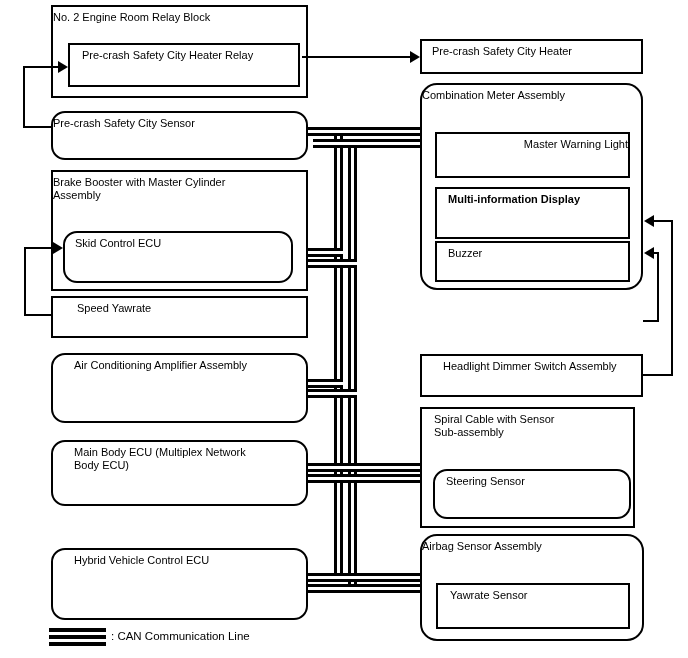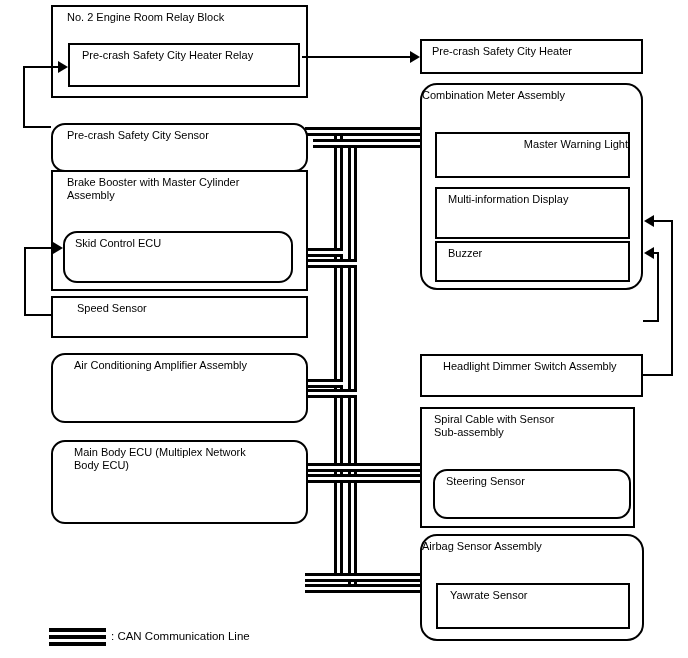--- a/index.html
+++ b/index.html
@@ -13,21 +13,21 @@
     border:2px solid #000; background:#ffffff;
   }
   .rounded { border-radius:14px; }
   .rounded-lg { border-radius:17px; }
   .lbl {
     display:block; padding-top:4px; line-height:13px;
     white-space:normal;
   }
   
   .pl5{padding-left:21px} .pl10{padding-left:10px} .pl11{padding-left:11px}
-  .pl12{padding-left:12px} .pl14{padding-left:14px} .pl18{}
+  .pl12{padding-left:12px} .pl14{} .pl18{}
   .pl21{padding-left:21px} .pl24{padding-left:24px}
   .pr12{padding-right:12px} .pr40{padding-right:40px} .pr50{padding-right:50px}
   .pr56{padding-right:56px}
   
   .can-h {
     position:absolute; height:3px; background:#ffffff;
     border-top:3px solid #000; border-bottom:3px solid #000;
   }
   .can-v {
     position:absolute; width:3px; background:#ffffff;
@@ -67,49 +67,52 @@
   <div class="can-h" style="left:305px; top:474px; width:116px;"></div>
   <div class="can-h" style="left:305px; top:573px; width:116px;"></div>
   <div class="can-h" style="left:305px; top:584px; width:116px;"></div>
 
   <div class="box" style="left:51px; top:5px; width:257px; height:93px;">
     <span class="lbl pl14">No. 2 Engine Room Relay Block</span>
   </div>
   <div class="box" style="left:68px; top:43px; width:232px; height:44px;">
     <span class="lbl pl12">Pre-crash Safety City Heater Relay</span>
   </div>
-  <div class="box rounded" style="left:51px; top:111px; width:257px; height:49px;margin-top:12px;">
+  <div class="box rounded" style="left:51px; top:111px; width:257px; height:49px;">
     <span class="lbl pl14">Pre-crash Safety City Sensor</span>
   </div>
   <div class="box" style="left:51px; top:170px; width:257px; height:121px;">
     <span class="lbl pl14 pr50">Brake Booster with Master Cylinder Assembly</span>
   </div>
   <div class="box rounded" style="left:63px; top:231px; width:230px; height:52px;">
     <span class="lbl pl10">Skid Control ECU</span>
   </div>
   <div class="box" style="left:51px; top:296px; width:257px; height:42px;">
-    <span class="lbl pl24">Speed Sensor</span>
+    <span class="lbl pl24">Speed Yawrate</span>
   </div>
   <div class="box rounded" style="left:51px; top:353px; width:257px; height:70px;">
     <span class="lbl pl21 pr12">Air Conditioning Amplifier Assembly</span>
   </div>
-  <div class="box rounded" style="left:51px; top:440px; width:257px; height:84px;">
+  <div class="box rounded" style="left:51px; top:440px; width:257px; height:66px;">
     <span class="lbl pl21 pr40">Main Body ECU (Multiplex Network Body ECU)</span>
+  </div>
+  <div class="box rounded" style="left:51px; top:548px; width:257px; height:72px;">
+    <span class="lbl pl21">Hybrid Vehicle Control ECU</span>
   </div>
 
   <div class="box" style="left:420px; top:39px; width:223px; height:35px;">
     <span class="lbl pl10">Pre-crash Safety City Heater</span>
   </div>
   <div class="box rounded-lg" style="left:420px; top:83px; width:223px; height:207px;">
     <span class="lbl pl18">Combination Meter Assembly</span>
   </div>
   <div class="box" style="left:435px; top:132px; width:195px; height:46px;text-align:right;">
     <span class="lbl pl11">Master Warning Light</span>
   </div>
-  <div class="box" style="left:435px; top:187px; width:195px; height:52px;">
+  <div class="box" style="left:435px; top:187px; width:195px; height:52px;font-weight:bold;">
     <span class="lbl pl11">Multi-information Display</span>
   </div>
   <div class="box" style="left:435px; top:241px; width:195px; height:41px;">
     <span class="lbl pl11">Buzzer</span>
   </div>
   <div class="box" style="left:420px; top:354px; width:223px; height:43px;">
     <span class="lbl pl5">Headlight Dimmer Switch Assembly</span>
   </div>
   <div class="box" style="left:420px; top:407px; width:215px; height:121px;">
     <span class="lbl pl12 pr56">Spiral Cable with Sensor Sub-assembly</span>

